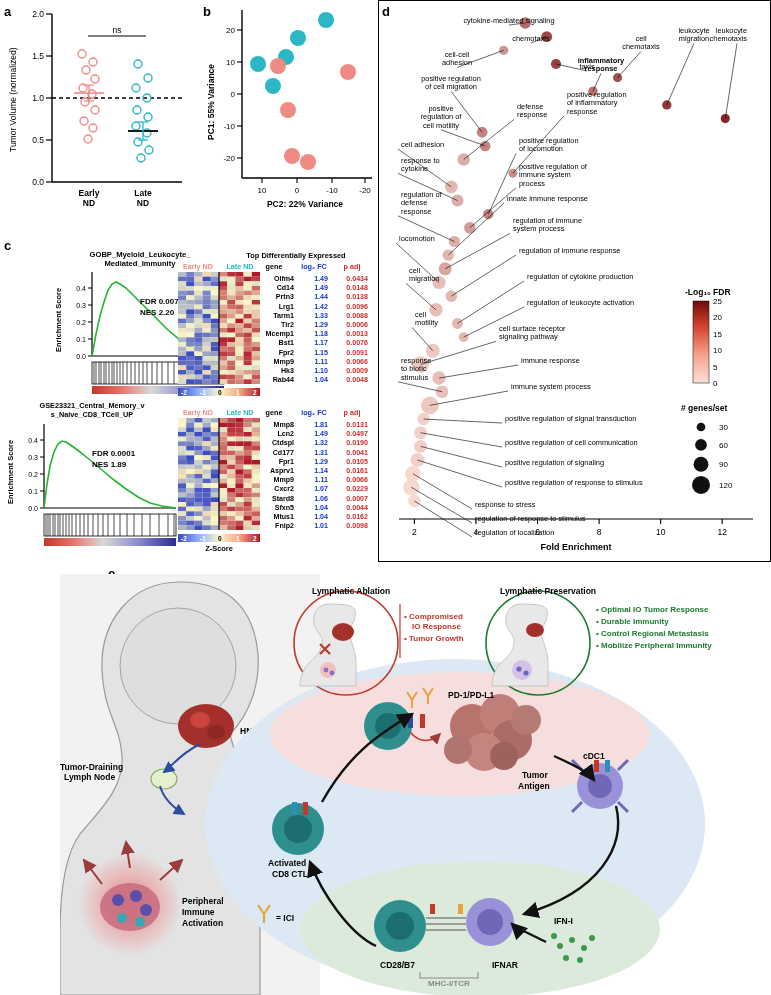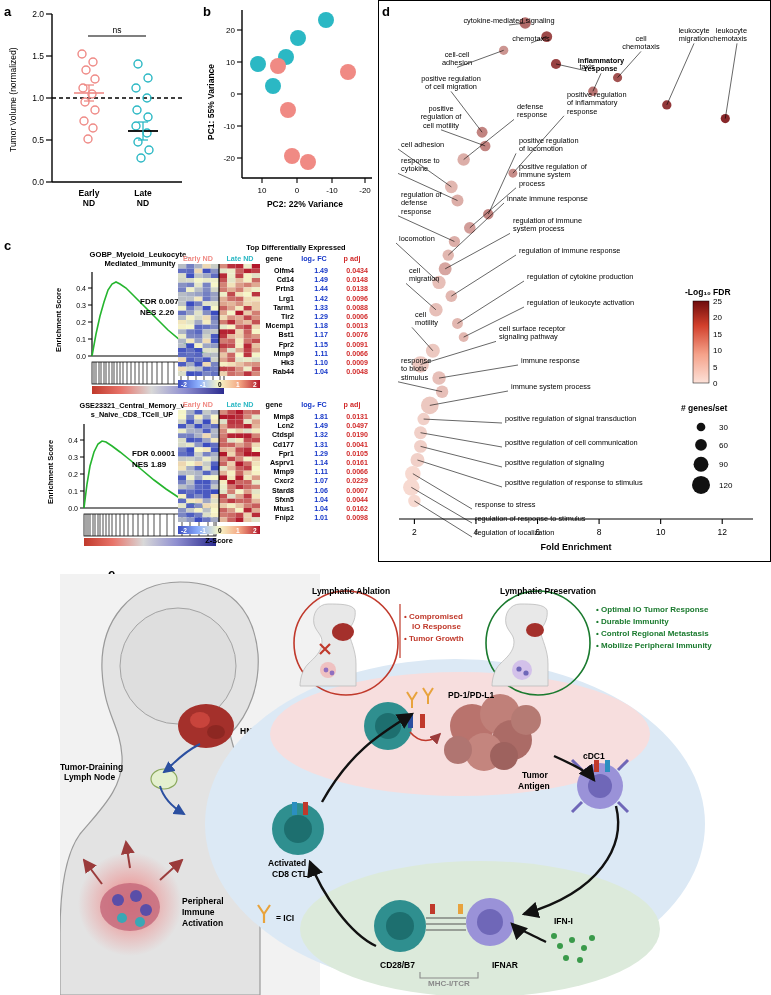--- a/index.html
+++ b/index.html
@@ -195,21 +195,21 @@
           <stop offset="22%" stop-color="#e8746a"></stop>
         <stop offset="45%" stop-color="#d8d8d8"></stop>
           <stop offset="70%" stop-color="#8f8fd0"></stop>
         <stop offset="100%" stop-color="#2b2b8f"></stop>
       </linearGradient>
     </defs>
     <rect x="44" y="142" width="132" height="8" fill="url(#rb1)"></rect>
   </svg>
 </div>
 
-<div class="abs" style="left:0px;top:396px;width:178px;height:160px;margin-left:40px;">
+<div class="abs" style="left:0px;top:396px;width:178px;height:160px;">
   <svg width="178" height="160">
     <text x="92" y="12" font-size="7.3" text-anchor="middle" font-weight="bold" font-family="Liberation Sans">GSE23321_Central_Memory_v</text>
     <text x="92" y="21" font-size="7.3" text-anchor="middle" font-weight="bold" font-family="Liberation Sans">s_Naive_CD8_TCell_UP</text>
     <line x1="44" y1="28" x2="44" y2="112" stroke="#000" stroke-width="1.2"></line>
     <line x1="44" y1="112" x2="176" y2="112" stroke="#000" stroke-width="1.2"></line>
     <g stroke="#000" stroke-width="1">
       <line x1="40" y1="112" x2="44" y2="112"></line>
       <line x1="40" y1="95" x2="44" y2="95"></line>
       <line x1="40" y1="78" x2="44" y2="78"></line>
       <line x1="40" y1="61" x2="44" y2="61"></line>
@@ -261,21 +261,21 @@
           <stop offset="22%" stop-color="#e8746a"></stop>
         <stop offset="45%" stop-color="#d8d8d8"></stop>
           <stop offset="70%" stop-color="#8f8fd0"></stop>
         <stop offset="100%" stop-color="#2b2b8f"></stop>
       </linearGradient>
     </defs>
     <rect x="44" y="142" width="132" height="8" fill="url(#rb2)"></rect>
   </svg>
 </div>
 
-<div class="abs" style="left:176px;top:240px;width:200px;height:320px;">
+<div class="abs" style="left:176px;top:248px;width:200px;height:320px;">
   <svg width="200" height="320">
 
     <text x="120" y="10" font-size="7.4" text-anchor="middle" font-weight="bold" font-family="Liberation Sans">Top Differentially Expressed</text>
 
     <text x="22" y="21" font-size="7.2" text-anchor="middle" font-weight="bold" fill="#f08a84" font-family="Liberation Sans">Early ND</text>
     <text x="64" y="21" font-size="7.2" text-anchor="middle" font-weight="bold" fill="#2bb8c4" font-family="Liberation Sans">Late ND</text>
     <text x="98" y="21" font-size="7.2" text-anchor="middle" font-weight="bold" font-family="Liberation Sans">gene</text>
     <text x="138" y="21" font-size="7.2" text-anchor="middle" font-weight="bold" fill="#1436c8" font-family="Liberation Sans">log₂ FC</text>
     <text x="176" y="21" font-size="7.2" text-anchor="middle" font-weight="bold" fill="#d22b2b" font-family="Liberation Sans">p adj</text>
     <g id="hm1">

